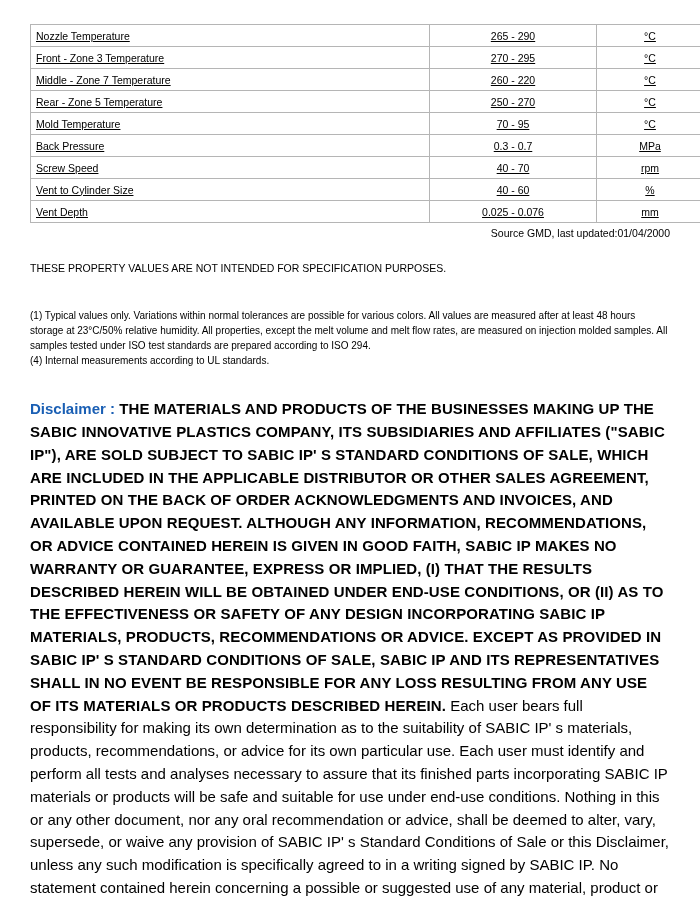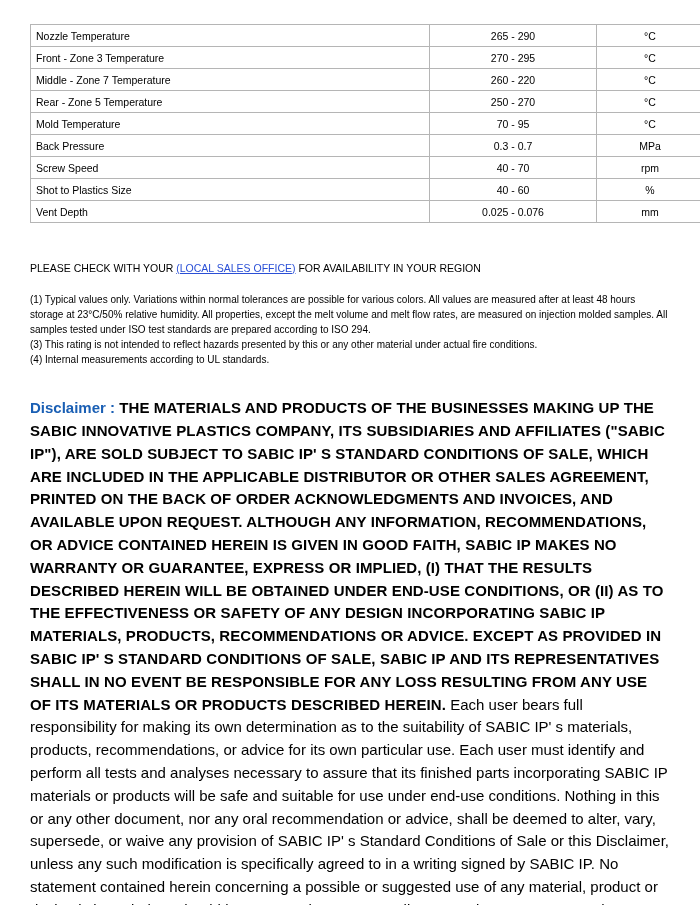--- a/index.html
+++ b/index.html
@@ -27,20 +27,21 @@
     border-collapse: collapse;
     font-size: 10.5px;
     table-layout: fixed;
   }
   table.props td {
     border: 1px solid #b5b5b5;
     padding: 3px 5px 3px 5px;
     height: 15px;
     vertical-align: middle;
     color: #000;
+    text-decoration: underline;
   }
   td.c-name { width: 388px; text-align: left; }
   td.c-val  { width: 156px; text-align: center; }
   td.c-unit { width: 96px;  text-align: center; }
 
   .source-line {
     width: 640px;
     text-align: right;
     font-size: 10.5px;
     margin-top: 4px;
@@ -128,47 +129,45 @@
         <td class="c-name">Back Pressure</td>
         <td class="c-val">0.3 - 0.7</td>
         <td class="c-unit">MPa</td>
       </tr>
       <tr>
         <td class="c-name">Screw Speed</td>
         <td class="c-val">40 - 70</td>
         <td class="c-unit">rpm</td>
       </tr>
       <tr>
-        <td class="c-name">Shot to Plastics Size</td>
+        <td class="c-name">Vent to Cylinder Size</td>
         <td class="c-val">40 - 60</td>
         <td class="c-unit">%</td>
       </tr>
       <tr>
         <td class="c-name">Vent Depth</td>
         <td class="c-val">0.025 - 0.076</td>
         <td class="c-unit">mm</td>
       </tr>
     </tbody>
   </table>
 
+  <div class="source-line">Source GMD, last updated:01/04/2000</div>
 
   <div class="gap-22"></div>
 
+  <div class="note-block">THESE PROPERTY VALUES ARE NOT INTENDED FOR SPECIFICATION PURPOSES.</div>
 
   <div class="gap-16"></div>
 
-  <div class="note-block">
-    <span>PLEASE CHECK WITH YOUR </span><a class="sales-link" href="#">(LOCAL SALES OFFICE)</a><span> FOR AVAILABILITY IN YOUR REGION</span>
-  </div>
 
   <div class="gap-16"></div>
 
   <div class="footnotes">
     <p>(1) Typical values only. Variations within normal tolerances are possible for various colors. All values are measured after at least 48 hours storage at 23°C/50% relative humidity. All properties, except the melt volume and melt flow rates, are measured on injection molded samples. All samples tested under ISO test standards are prepared according to ISO 294.</p>
-    <p>(3) This rating is not intended to reflect hazards presented by this or any other material under actual fire conditions.</p>
     <p>(4) Internal measurements according to UL standards.</p>
   </div>
 
   <div class="gap-30"></div>
 
   <div class="disclaimer">
     <span class="dis-label">Disclaimer :</span>
     <span class="dis-strong">THE MATERIALS AND PRODUCTS OF THE BUSINESSES MAKING UP THE SABIC INNOVATIVE PLASTICS COMPANY, ITS SUBSIDIARIES AND AFFILIATES ("SABIC IP"), ARE SOLD SUBJECT TO SABIC IP' S STANDARD CONDITIONS OF SALE, WHICH ARE INCLUDED IN THE APPLICABLE DISTRIBUTOR OR OTHER SALES AGREEMENT, PRINTED ON THE BACK OF ORDER ACKNOWLEDGMENTS AND INVOICES, AND AVAILABLE UPON REQUEST. ALTHOUGH ANY INFORMATION, RECOMMENDATIONS, OR ADVICE CONTAINED HEREIN IS GIVEN IN GOOD FAITH, SABIC IP MAKES NO WARRANTY OR GUARANTEE, EXPRESS OR IMPLIED, (I) THAT THE RESULTS DESCRIBED HEREIN WILL BE OBTAINED UNDER END-USE CONDITIONS, OR (II) AS TO THE EFFECTIVENESS OR SAFETY OF ANY DESIGN INCORPORATING SABIC IP MATERIALS, PRODUCTS, RECOMMENDATIONS OR ADVICE. EXCEPT AS PROVIDED IN SABIC IP' S STANDARD CONDITIONS OF SALE, SABIC IP AND ITS REPRESENTATIVES SHALL IN NO EVENT BE RESPONSIBLE FOR ANY LOSS RESULTING FROM ANY USE OF ITS MATERIALS OR PRODUCTS DESCRIBED HEREIN.</span><span class="dis-body"> Each user bears full responsibility for making its own determination as to the suitability of SABIC IP' s materials, products, recommendations, or advice for its own particular use. Each user must identify and perform all tests and analyses necessary to assure that its finished parts incorporating SABIC IP materials or products will be safe and suitable for use under end-use conditions. Nothing in this or any other document, nor any oral recommendation or advice, shall be deemed to alter, vary, supersede, or waive any provision of SABIC IP' s Standard Conditions of Sale or this Disclaimer, unless any such modification is specifically agreed to in a writing signed by SABIC IP. No statement contained herein concerning a possible or suggested use of any material, product or design is intended, or should be construed, to grant any license under any patent or other intellectual property right of SABIC Innovative Plastics Company or any of its subsidiaries or affiliates covering such use or design, or as a recommendation for the use of such material, product or design in the infringement of any patent or other intellectual property right</span>
   </div>
 

